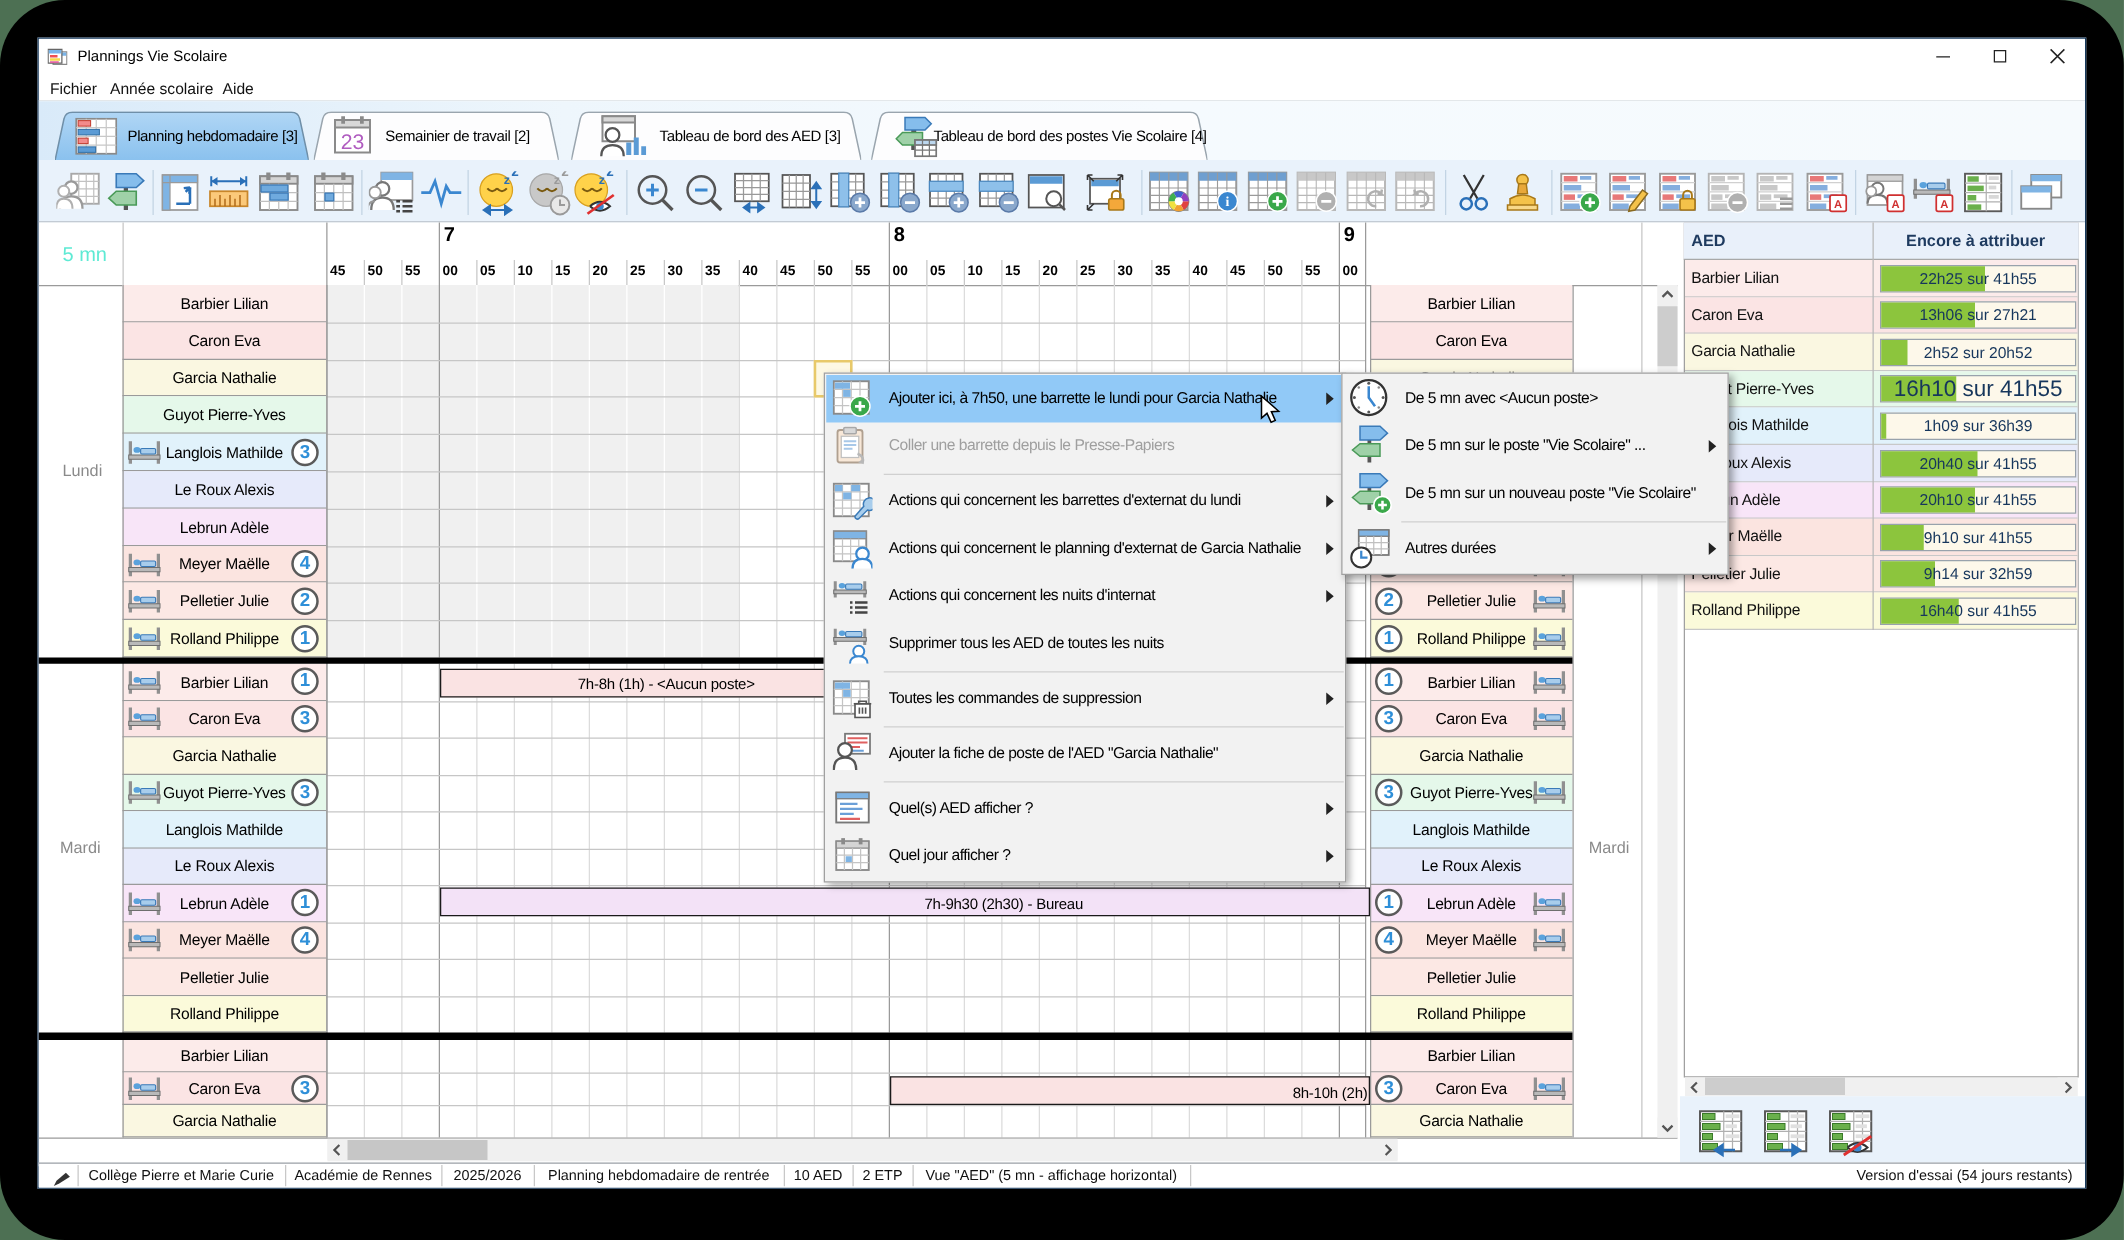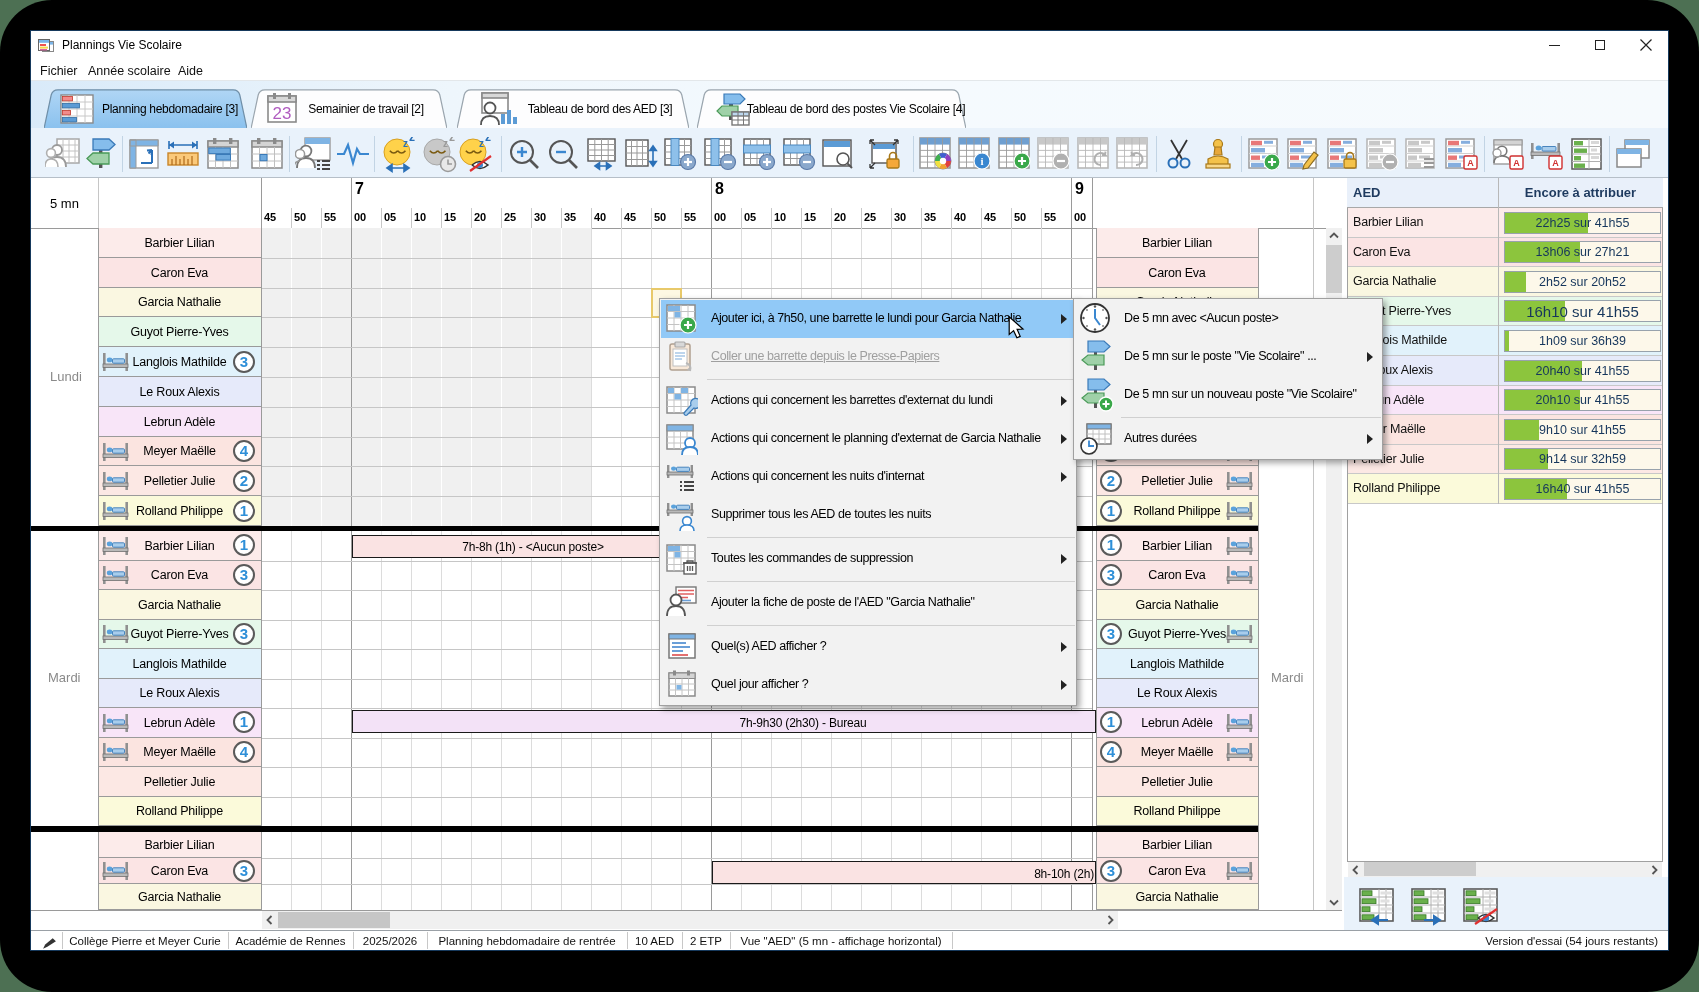--- a/index.html
+++ b/index.html
@@ -450,21 +450,21 @@
   </svg>
 <div class="abs" style="left:1609px;top:136px;width:1px;height:36px;background:#c2d4e4;"></div>
 <svg class="abs" style="left:1615px;top:137px" width="36" height="35" viewBox="0 0 36 35">
     <rect x="10" y="3" width="24" height="18" fill="#fff" stroke="#888" stroke-width="1.5"></rect>
     <rect x="10" y="3" width="24" height="5" fill="#7fb4e4"></rect>
 <rect x="2" y="12" width="24" height="18" fill="#fff" stroke="#888" stroke-width="1.5"></rect>
     <rect x="2" y="12" width="24" height="5" fill="#7fb4e4"></rect>
   </svg>
 <div class="abs" style="left:31px;top:177px;width:1637px;height:1px;background:#b6bfc8;"></div>
 <div class="abs" style="left:31px;top:178px;width:1637px;height:755px;background:#fff;"></div>
-<div class="abs t" style="left:50px;top:196px;font-size:13px;color:#000000;">5 mn</div>
+<div class="abs t" style="left:50px;top:196px;font-size:16px;color:#5eead4;">5 mn</div>
 <div class="abs t" style="left:355px;top:180px;font-size:16px;font-weight:bold;color:#000;">7</div>
 <div class="abs t" style="left:715px;top:180px;font-size:16px;font-weight:bold;color:#000;">8</div>
 <div class="abs t" style="left:1075px;top:180px;font-size:16px;font-weight:bold;color:#000;">9</div>
 <div class="abs t" style="left:264px;top:211px;font-size:11px;font-weight:bold;color:#000;">45</div>
 <div class="abs t" style="left:294px;top:211px;font-size:11px;font-weight:bold;color:#000;">50</div>
 <div class="abs t" style="left:324px;top:211px;font-size:11px;font-weight:bold;color:#000;">55</div>
 <div class="abs t" style="left:354px;top:211px;font-size:11px;font-weight:bold;color:#000;">00</div>
 <div class="abs t" style="left:384px;top:211px;font-size:11px;font-weight:bold;color:#000;">05</div>
 <div class="abs t" style="left:414px;top:211px;font-size:11px;font-weight:bold;color:#000;">10</div>
 <div class="abs t" style="left:444px;top:211px;font-size:11px;font-weight:bold;color:#000;">15</div>
@@ -931,21 +931,21 @@
 <div class="abs t" style="left:1504px;top:241.2px;width:157px;height:22px;display:flex;align-items:center;justify-content:center;font-size:12.5px;color:#16365c;">13h06 sur 27h21</div>
 <div class="abs" style="left:1348px;top:267.2px;width:314px;height:29.6px;background:#faf7e1;border-bottom:1px solid #c8c8c8;"></div>
 <div class="abs t" style="left:1353px;top:274.2px;font-size:12.5px;letter-spacing:-0.2px;color:#111;">Garcia Nathalie</div>
 <div class="abs" style="left:1504px;top:270.8px;width:157px;height:22px;background:#fdf8ea;border:1px solid #98a2ac;"></div>
 <div class="abs" style="left:1505px;top:271.8px;width:21px;height:20px;background:#8cc53d;"></div>
 <div class="abs t" style="left:1504px;top:270.8px;width:157px;height:22px;display:flex;align-items:center;justify-content:center;font-size:12.5px;color:#16365c;">2h52 sur 20h52</div>
 <div class="abs" style="left:1348px;top:296.8px;width:314px;height:29.6px;background:#e5f8ea;border-bottom:1px solid #c8c8c8;"></div>
 <div class="abs t" style="left:1353px;top:303.8px;font-size:12.5px;letter-spacing:-0.2px;color:#111;">Guyot Pierre-Yves</div>
 <div class="abs" style="left:1504px;top:300.4px;width:157px;height:22px;background:#fdf8ea;border:1px solid #98a2ac;"></div>
 <div class="abs" style="left:1505px;top:301.4px;width:60px;height:20px;background:#8cc53d;"></div>
-<div class="abs t" style="left:1504px;top:300.4px;width:157px;height:22px;display:flex;align-items:center;justify-content:center;font-size:15px;color:#16365c;">16h10 sur 41h55</div>
+<div class="abs t" style="left:1504px;top:300.4px;width:157px;height:22px;display:flex;align-items:center;justify-content:center;font-size:18px;color:#16365c;">16h10 sur 41h55</div>
 <div class="abs" style="left:1348px;top:326.4px;width:314px;height:29.6px;background:#e1f2fb;border-bottom:1px solid #c8c8c8;"></div>
 <div class="abs t" style="left:1353px;top:333.4px;font-size:12.5px;letter-spacing:-0.2px;color:#111;">Langlois Mathilde</div>
 <div class="abs" style="left:1504px;top:330.0px;width:157px;height:22px;background:#fdf8ea;border:1px solid #98a2ac;"></div>
 <div class="abs" style="left:1505px;top:331.0px;width:4px;height:20px;background:#8cc53d;"></div>
 <div class="abs t" style="left:1504px;top:330.0px;width:157px;height:22px;display:flex;align-items:center;justify-content:center;font-size:12.5px;color:#16365c;">1h09 sur 36h39</div>
 <div class="abs" style="left:1348px;top:356.0px;width:314px;height:29.6px;background:#e6eafa;border-bottom:1px solid #c8c8c8;"></div>
 <div class="abs t" style="left:1353px;top:363.0px;font-size:12.5px;letter-spacing:-0.2px;color:#111;">Le Roux Alexis</div>
 <div class="abs" style="left:1504px;top:359.6px;width:157px;height:22px;background:#fdf8ea;border:1px solid #98a2ac;"></div>
 <div class="abs" style="left:1505px;top:360.6px;width:77px;height:20px;background:#8cc53d;"></div>
 <div class="abs t" style="left:1504px;top:359.6px;width:157px;height:22px;display:flex;align-items:center;justify-content:center;font-size:12.5px;color:#16365c;">20h40 sur 41h55</div>
@@ -1013,21 +1013,21 @@
 <rect x="4" y="18.8" width="8" height="4.8" fill="#6ab04c" stroke="#3a7a2a" stroke-width="0.8"></rect>
 <rect x="4" y="26.8" width="12" height="4.8" fill="#6ab04c" stroke="#3a7a2a" stroke-width="0.8"></rect>
 <rect x="22.5" y="3.5" width="11" height="3" fill="#e0e0e0"></rect>
     <rect x="22.5" y="11.5" width="9" height="3" fill="#e0e0e0"></rect>
 <rect x="22.5" y="19.5" width="11" height="3" fill="#e0e0e0"></rect>
     <path d="M16 30 q8 -7 16 0 q-8 7 -16 0" fill="#fff" stroke="#333" stroke-width="1.6"></path>
     <circle cx="24" cy="30" r="3.2" fill="#3a87d0"></circle>
 <path d="M13 36 L35 21" stroke="#e03030" stroke-width="2.2"></path>
   </svg>
 <div class="abs" style="left:31px;top:930px;width:1637px;height:20px;background:#fff;border-top:1.4px solid #9aa0a6;"></div>
-<div class="abs t" style="left:62px;top:935px;width:166px;text-align:center;font-size:11.5px;color:#111;">Collège Pierre et Meyer Curie</div>
+<div class="abs t" style="left:62px;top:935px;width:166px;text-align:center;font-size:11.5px;color:#111;">Collège Pierre et Marie Curie</div>
 <div class="abs t" style="left:228px;top:935px;width:125px;text-align:center;font-size:11.5px;color:#111;">Académie de Rennes</div>
 <div class="abs t" style="left:353px;top:935px;width:74px;text-align:center;font-size:11.5px;color:#111;">2025/2026</div>
 <div class="abs t" style="left:427px;top:935px;width:200px;text-align:center;font-size:11.5px;color:#111;">Planning hebdomadaire de rentrée</div>
 <div class="abs t" style="left:627px;top:935px;width:55px;text-align:center;font-size:11.5px;color:#111;">10 AED</div>
 <div class="abs t" style="left:682px;top:935px;width:48px;text-align:center;font-size:11.5px;color:#111;">2 ETP</div>
 <div class="abs t" style="left:730px;top:935px;width:222px;text-align:center;font-size:11.5px;color:#111;">Vue "AED" (5 mn - affichage horizontal)</div>
 <div class="abs t" style="left:1380px;top:935px;width:278px;text-align:right;font-size:11.5px;color:#111;">Version d'essai (54 jours restants)</div>
 <div class="abs" style="left:62px;top:932px;width:1px;height:17px;background:#c8c8c8;"></div>
 <div class="abs" style="left:228px;top:932px;width:1px;height:17px;background:#c8c8c8;"></div>
 <div class="abs" style="left:353px;top:932px;width:1px;height:17px;background:#c8c8c8;"></div>
@@ -1038,21 +1038,21 @@
 <div class="abs" style="left:952px;top:932px;width:1px;height:17px;background:#c8c8c8;"></div>
 <svg class="abs" style="left:42px;top:937px" width="15" height="13" viewBox="0 0 14 12">
 <path d="M1 11 L3 7 L10 1 L13 4 L5 9 Z" fill="#333"></path>
   </svg>
 <div class="abs" style="left:659px;top:298px;width:418px;height:408px;background:#f2f2f2;border:1px solid #a0a0a0;box-shadow:3px 3px 6px rgba(0,0,0,0.35);"></div>
 <div class="abs" style="left:661px;top:300px;width:414px;height:38px;background:#91c9f7;"></div>
 <div class="abs t" style="left:711px;top:311px;font-size:12.5px;letter-spacing:-0.4px;color:#000;">Ajouter ici, à 7h50, une barrette le lundi pour Garcia Nathalie</div>
 <svg class="abs" style="left:1060px;top:313px" width="8" height="12" viewBox="0 0 8 12">
     <path d="M1 1 L7 6 L1 11 Z" fill="#222"></path>
   </svg>
-<div class="abs t" style="left:711px;top:349px;font-size:12.5px;letter-spacing:-0.4px;color:#9f9f9f;text-decoration:underline;">Coller une barrette depuis le Presse-Papiers</div>
+<div class="abs t" style="left:711px;top:349px;font-size:12.5px;letter-spacing:-0.4px;color:#9f9f9f;">Coller une barrette depuis le Presse-Papiers</div>
 <div class="abs t" style="left:711px;top:393px;font-size:12.5px;letter-spacing:-0.4px;color:#000;">Actions qui concernent les barrettes d'externat du lundi</div>
 <svg class="abs" style="left:1060px;top:395px" width="8" height="12" viewBox="0 0 8 12">
     <path d="M1 1 L7 6 L1 11 Z" fill="#222"></path>
   </svg>
 <div class="abs t" style="left:711px;top:431px;font-size:12.5px;letter-spacing:-0.4px;color:#000;">Actions qui concernent le planning d'externat de Garcia Nathalie</div>
 <svg class="abs" style="left:1060px;top:433px" width="8" height="12" viewBox="0 0 8 12">
     <path d="M1 1 L7 6 L1 11 Z" fill="#222"></path>
   </svg>
 <div class="abs t" style="left:711px;top:469px;font-size:12.5px;letter-spacing:-0.4px;color:#000;">Actions qui concernent les nuits d'internat</div>
 <svg class="abs" style="left:1060px;top:471px" width="8" height="12" viewBox="0 0 8 12">

